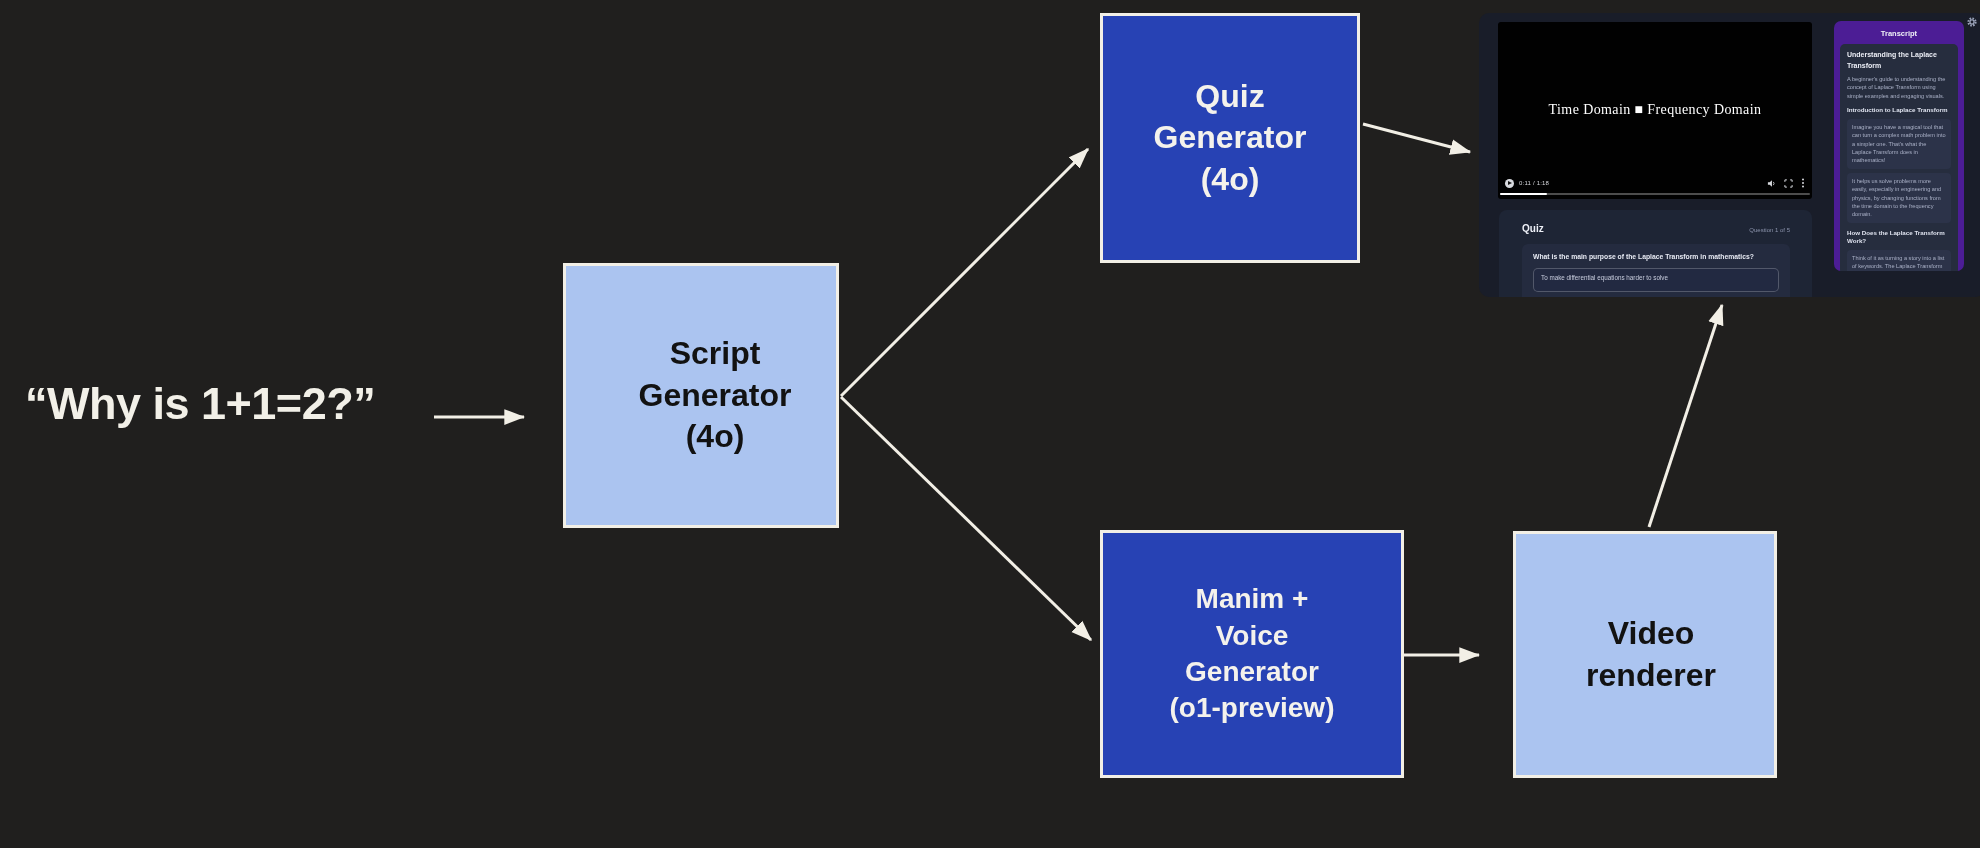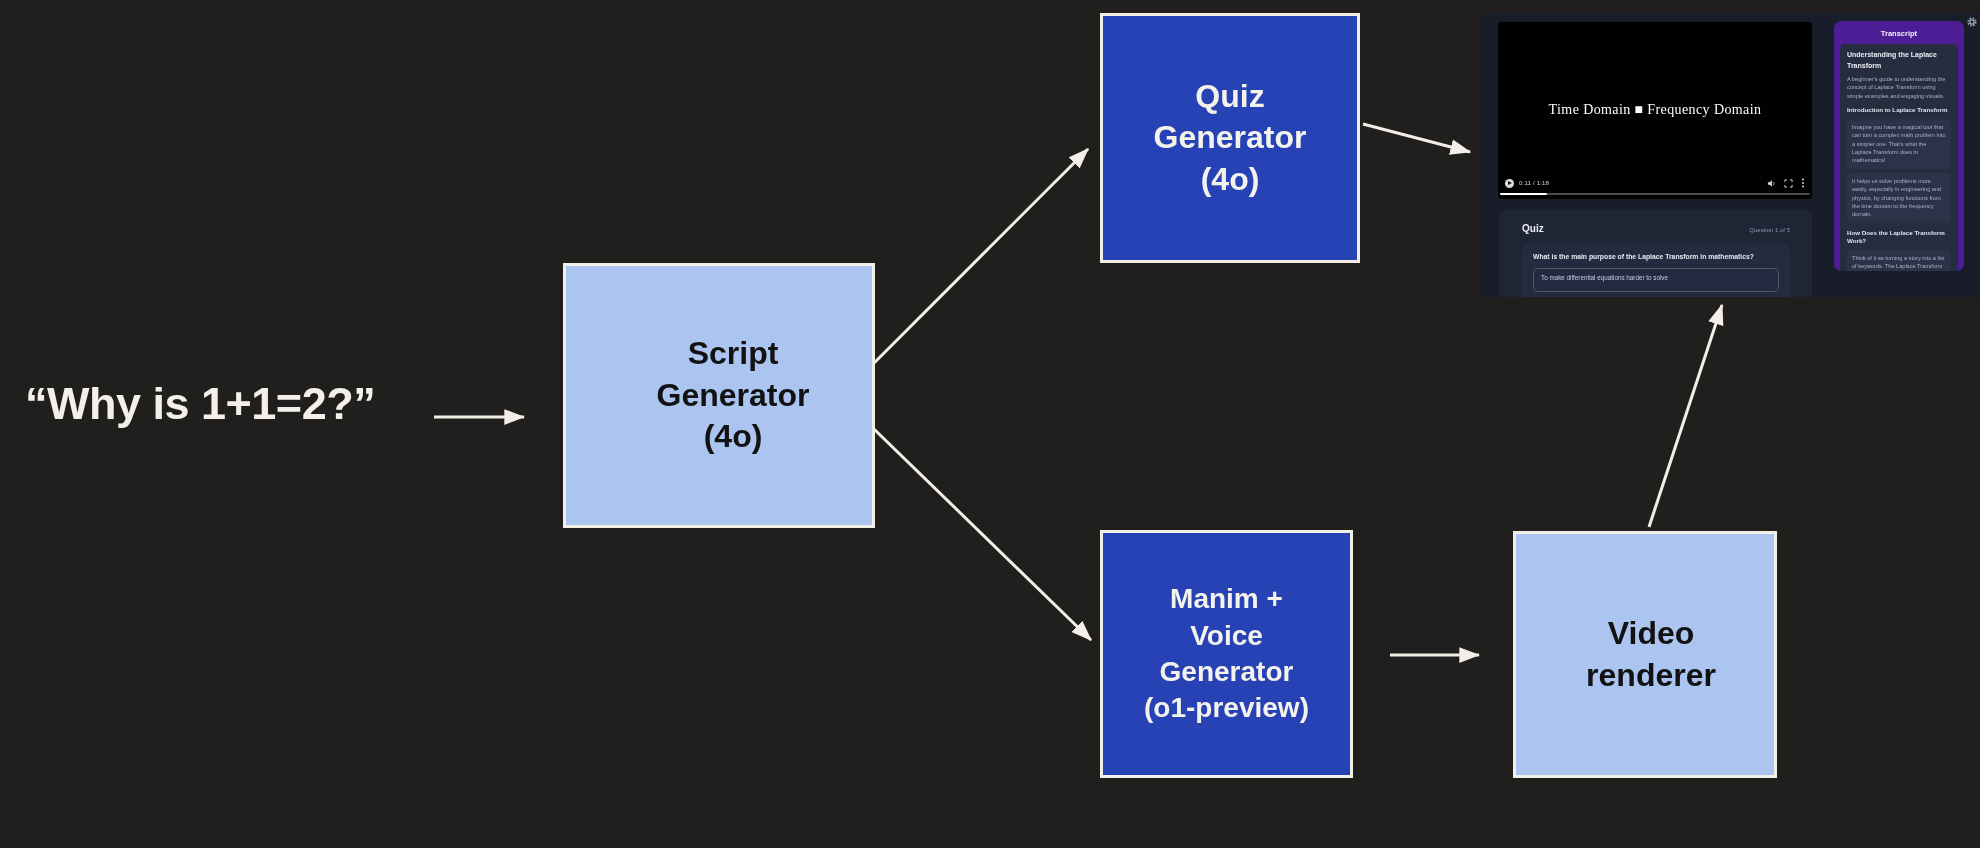--- a/index.html
+++ b/index.html
@@ -14,23 +14,23 @@
     font-size:45px;font-weight:bold;color:#F2F0E8;letter-spacing:-0.5px;
   }
   .arrows{position:absolute;left:0;top:0;pointer-events:none;}
   .node{
     position:absolute;display:flex;align-items:center;justify-content:center;
     text-align:center;font-weight:bold;white-space:pre-line;
     border:3px solid #F2EFE6;box-sizing:border-box;line-height:1.3;
   }
   .node-light{background:#ABC4F0;color:#121212;}
   .node-dark{background:#2742B4;color:#F4F2EC;}
-  #script-node{left:563px;top:263px;width:312px;height:265px;font-size:32px;padding-left:28px;}
+  #script-node{left:563px;top:263px;width:276px;height:265px;font-size:32px;padding-left:28px;}
   #quiz-node{left:1100px;top:13px;width:260px;height:250px;font-size:32px;}
-  #manim-node{left:1100px;top:530px;width:253px;height:248px;font-size:28px;}
+  #manim-node{left:1100px;top:530px;width:304px;height:248px;font-size:28px;}
   #video-node{left:1513px;top:531px;width:264px;height:247px;font-size:32px;padding-left:12px;}
 
   
   .preview{
     position:absolute;left:1479px;top:13px;width:506px;height:284px;
     background:#191D29;border-radius:10px;overflow:hidden;
   }
   .player{
     position:absolute;left:19px;top:9px;width:314px;height:177px;
     background:#010101;border-radius:3px;overflow:hidden;

